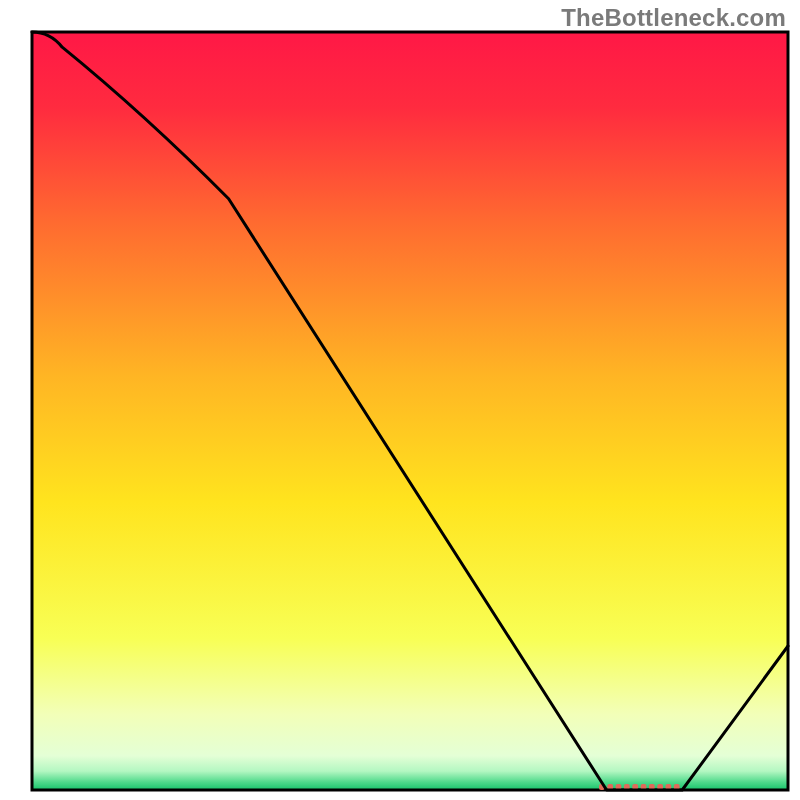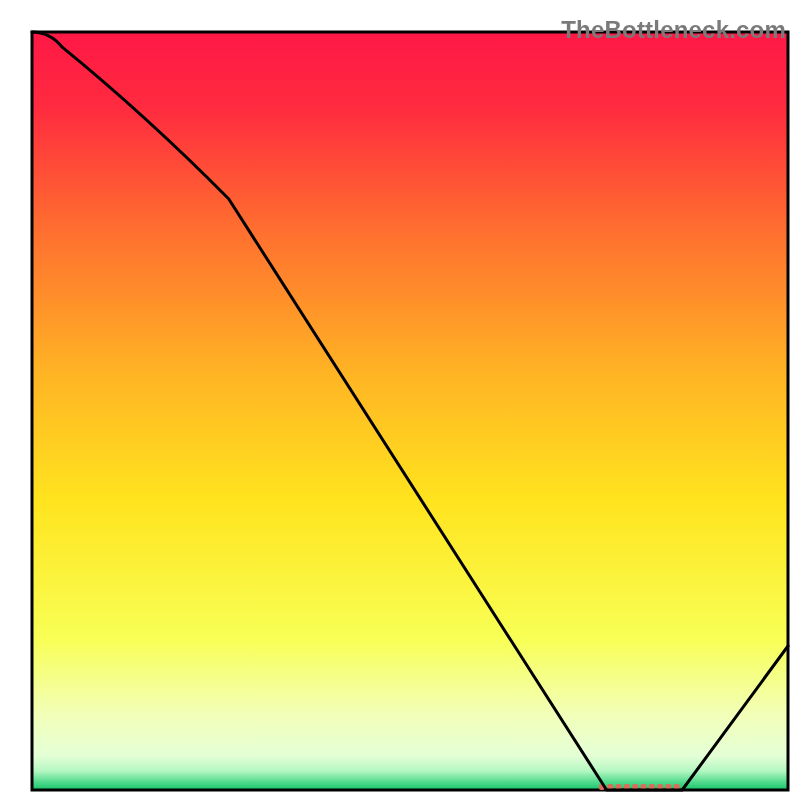--- a/index.html
+++ b/index.html
@@ -11,21 +11,21 @@
     background: #ffffff;
     font-family: Arial, Helvetica, sans-serif;
   }
   .stage {
     position: relative;
     width: 800px;
     height: 800px;
   }
   .watermark {
     position: absolute;
-    top: 16px;
+    top: 4px;
     right: 14px;
     font-size: 24px;
     font-weight: 600;
     color: #7a7a7a;
     letter-spacing: 0.2px;
     user-select: none;
     z-index: 10;
   }
   svg {
     display: block;

